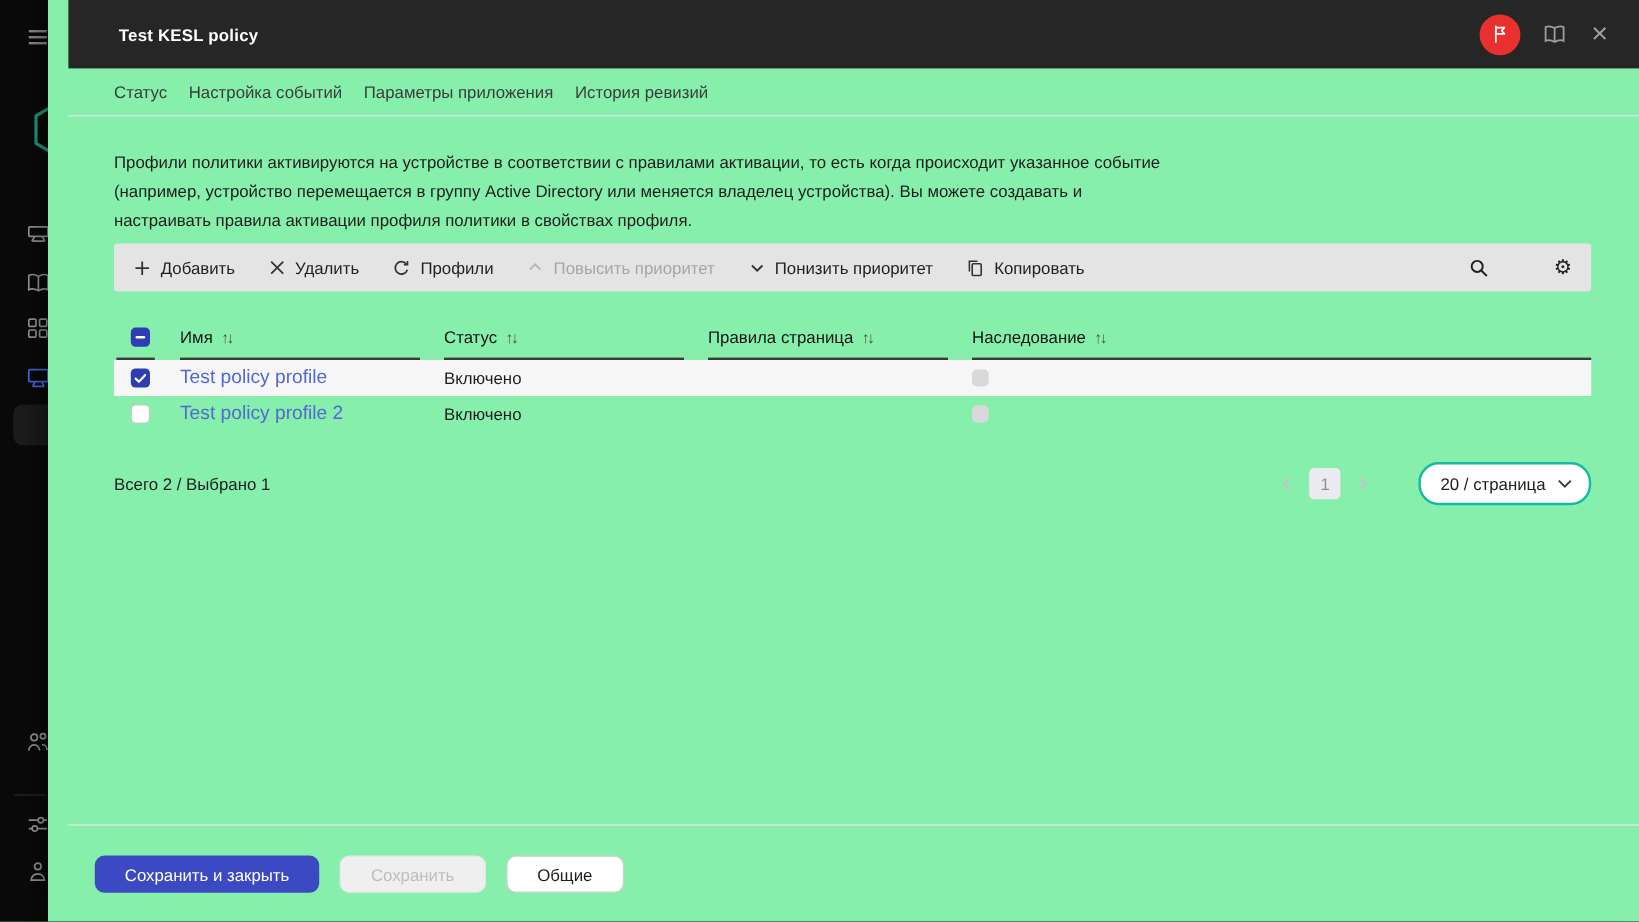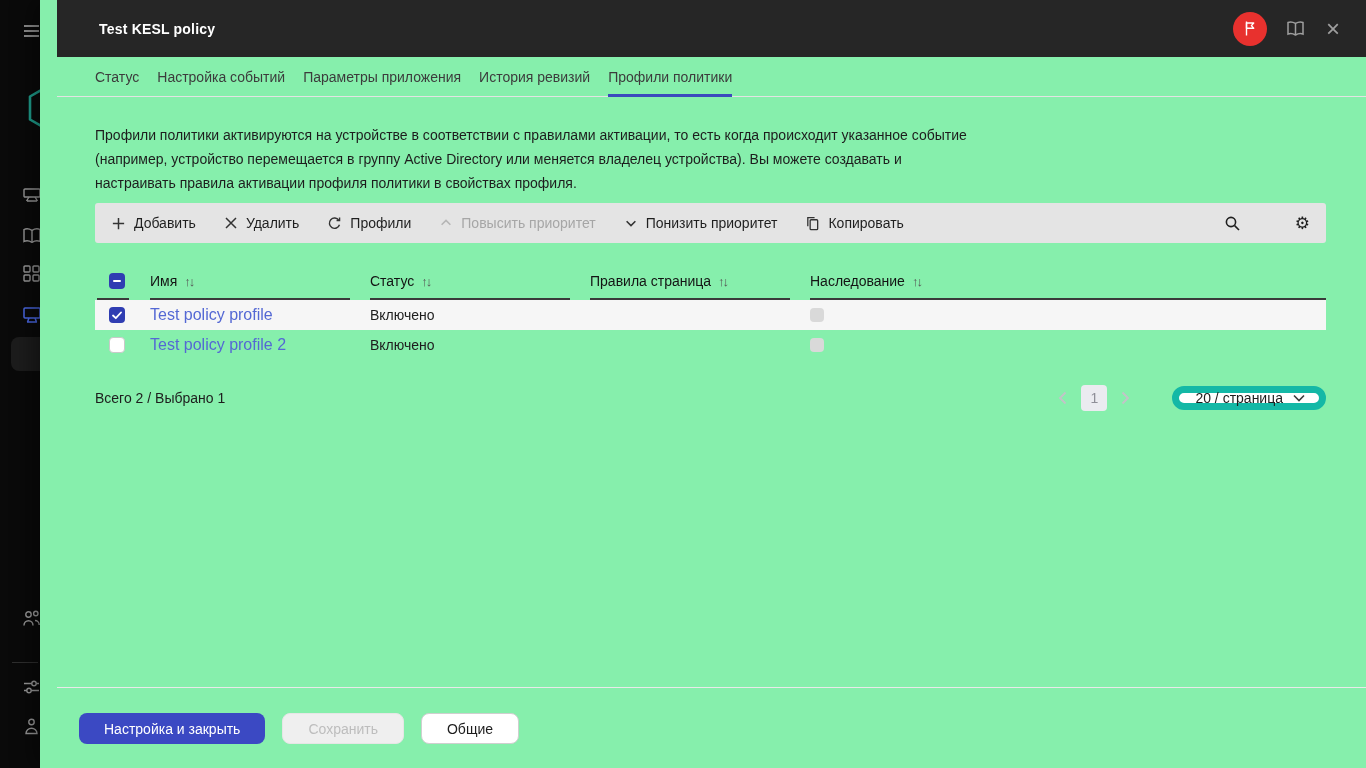--- a/index.html
+++ b/index.html
@@ -58,21 +58,21 @@
   .checkbox.checked, .checkbox.indeterminate { background:#2f3db2; }
   .checkbox.unchecked { background:#ffffff; border:1.5px solid #c9c9c9; }
   .checkbox .dash { width:8px; height:2px; background:#ffffff; border-radius:1px; }
   .inherit-box { width:14px; height:14px; border-radius:4px; background:#d9d9d9; }
 
   .tbl-footer { margin-top:25px; display:flex; align-items:center; flex:none; }
   .summary { font-size:14px; color:#1d1d1d; }
   .pager { margin-left:auto; display:flex; align-items:center; }
   .pg-arrow { color:#c3c3c8; display:flex; align-items:center; cursor:pointer; padding:4px; }
   .pg-page { width:26px; height:26px; margin:0 10px; background:#ebebf0; border-radius:4px; color:#8f8f98; font-size:14px; display:flex; align-items:center; justify-content:center; cursor:pointer; }
-  .page-size { margin-left:38px; height:24px; border:7px solid #14b8a6; border-radius:17px; padding:0 14px 0 16px; display:flex; align-items:center; gap:10px; font-size:14px; color:#1d1d1d; cursor:pointer; background:#fff; }
+  .page-size { margin-left:38px; height:36px; border:2px solid #14b8a6; border-radius:17px; padding:0 14px 0 16px; display:flex; align-items:center; gap:10px; font-size:14px; color:#1d1d1d; cursor:pointer; background:#fff; }
   .page-size .chev { color:#3c3c3c; display:flex; align-items:center; }
 
   
   .actions-bar { flex:none; height:81px; border-top:1px solid #e9e9e9; display:flex; gap:17px; padding:25px 0 0 22px; }
   .btn { height:31px; border-radius:8px; font-size:14px; display:flex; align-items:center; padding:0 25px; white-space:nowrap; border:none; }
   .btn-primary { background:#3b49c3; color:#ffffff; cursor:pointer; }
   .btn-disabled { background:#efefef; border:1px solid #e6e6e6; color:#bdbdbd; cursor:default; }
   .btn-outline { background:#ffffff; border:1px solid #cfcfcf; color:#1d1d1d; cursor:pointer; }
 
   svg { display:block; }
@@ -164,21 +164,20 @@
       </div>
       <div class="tb-close">×</div>
     </div>
   </div>
 
   <div class="tabs">
     <div class="tab">Статус</div>
     <div class="tab">Настройка событий</div>
     <div class="tab">Параметры приложения</div>
     <div class="tab">История ревизий</div>
-    <div class="tab active">Профили политики</div>
   </div>
 
   <div class="content">
     <p class="description">Профили политики активируются на устройстве в соответствии с правилами активации, то есть когда происходит указанное событие (например, устройство перемещается в группу Active Directory или меняется владелец устройства). Вы можете создавать и настраивать правила активации профиля политики в свойствах профиля.</p>
 
     <div class="toolbar">
       <div class="toolbar-btn">
         <span class="ticon">
           <svg width="15" height="15" viewBox="0 0 16 16" stroke="currentColor" stroke-width="1.6" fill="none">
               <path d="M8 2v12M2 8h12"></path>
@@ -318,17 +317,17 @@
                 <path d="M1 1.5L6 6.5 11 1.5"></path>
               </svg>
           </span>
         </div>
       </div>
     </div>
 
   </div>
 
   <div class="actions-bar">
-    <button class="btn btn-primary">Настройка и закрыть</button>
+    <button class="btn btn-primary">Сохранить и закрыть</button>
     <button class="btn btn-disabled">Сохранить</button>
     <button class="btn btn-outline">Общие</button>
   </div>
 </div>
 
 </body></html>

